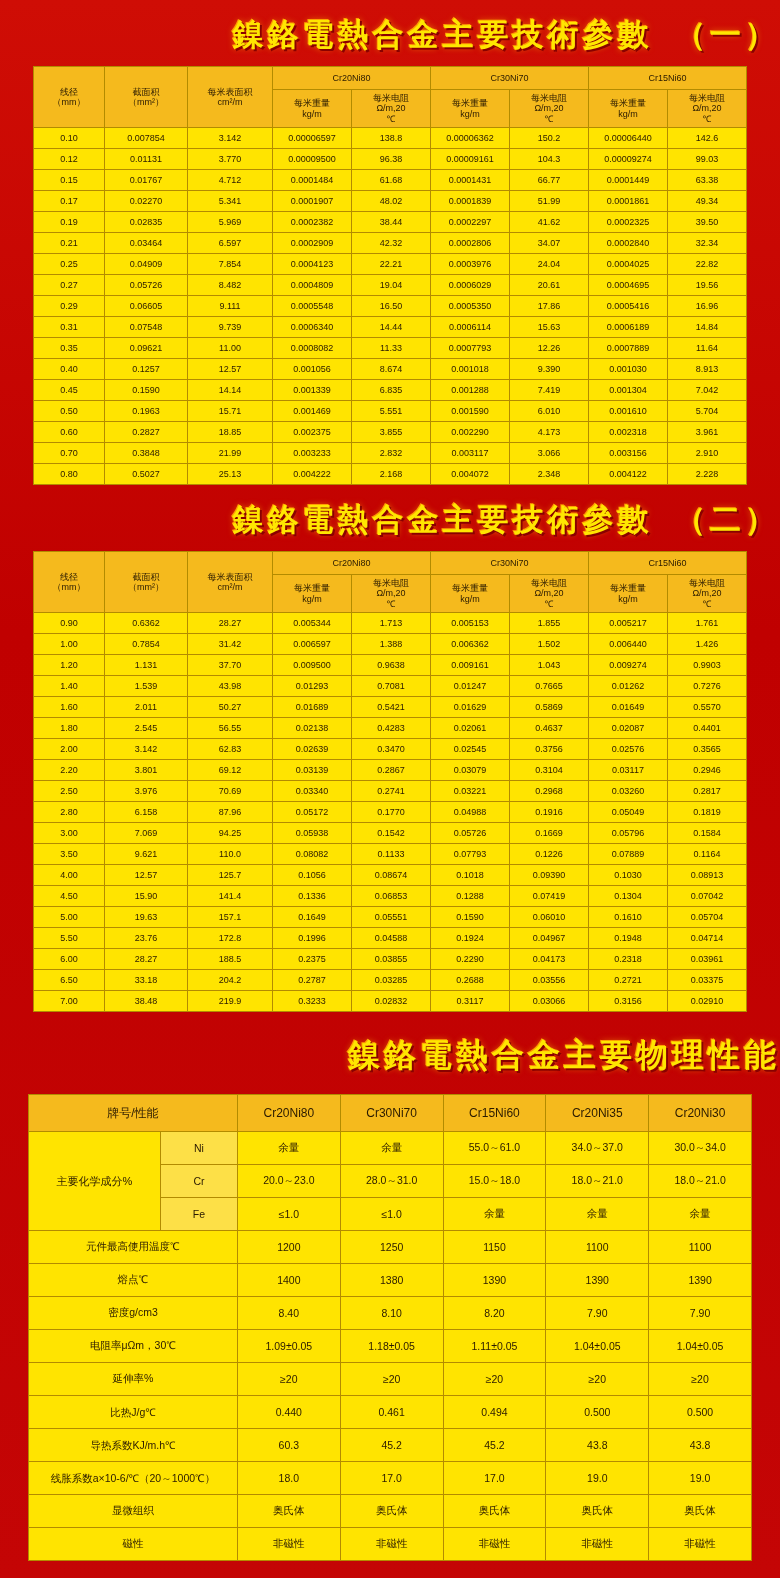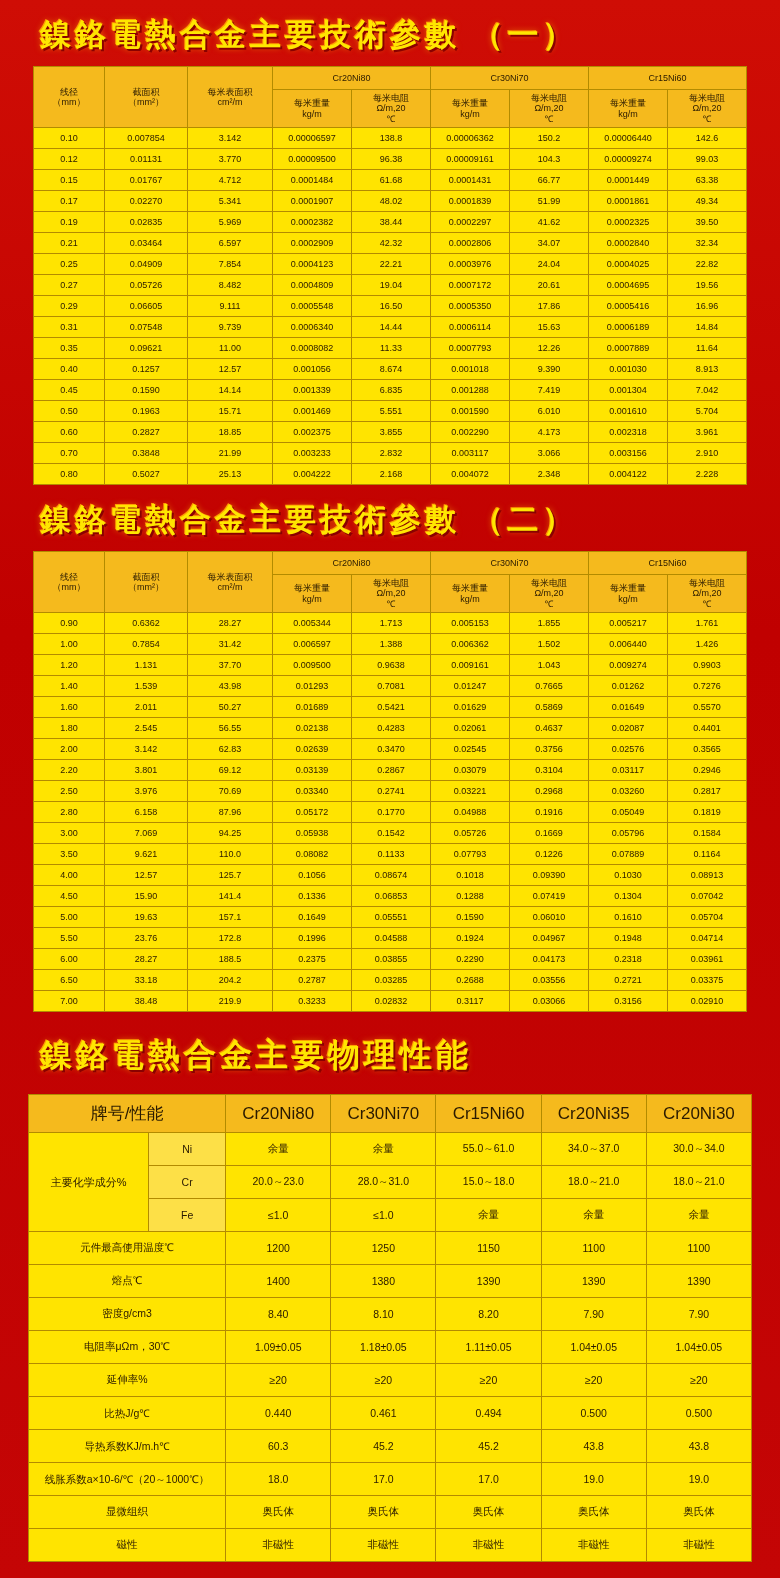--- a/index.html
+++ b/index.html
@@ -16,30 +16,29 @@
     width: 780px;
     min-height: 1578px;
     background: linear-gradient(180deg, #cf0d05 0%, #c00000 40%, #c40505 100%);
     position: relative;
     padding-bottom: 18px;
     box-sizing: border-box;
   }
 
   
   .title {
-    text-align: left;
-    font-family: Liberation Sans, sans-serif;
+    text-align: right;
+    font-family: Liberation Mono, monospace;
     font-weight: bold;
     color: #ffe600;
     letter-spacing: 4px;
     text-shadow:
       2px 2px 0 #8a0000,
       -1px -1px 0 #ffa000,
       0 0 6px rgba(255, 200, 0, 0.6);
-    padding-left: 40px;
   }
   .title-1, .title-2 {
     font-size: 31px;
     padding-top: 14px;
     padding-bottom: 10px;
   }
   .title-3 {
     font-size: 32px;
     padding-top: 22px;
     padding-bottom: 16px;
@@ -93,22 +92,22 @@
   }
   table.phys td {
     border: 1px solid #b38b00;
     text-align: center;
     vertical-align: middle;
     padding: 5px 3px;
     height: 22px;
   }
   table.phys tr.head td {
     background: #f5ba1d;
-    font-size: 17px;
-    padding: 7px 5px;
+    font-size: 12px;
+    padding: 7px 11px;
   }
   table.phys td.rowlabel {
     background: #ffe400;
   }
   table.phys td.grouplabel {
     background: #ffe400;
     font-size: 11px;
     border-radius: 16px;
   }
   table.phys td.sublabel {
@@ -250,21 +249,21 @@
             <td class="c-val">24.04</td>
             <td class="c-val">0.0004025</td>
             <td class="c-val">22.82</td>
           </tr>
           <tr>
             <td class="c-dia">0.27</td>
             <td class="c-area">0.05726</td>
             <td class="c-surf">8.482</td>
             <td class="c-val">0.0004809</td>
             <td class="c-val">19.04</td>
-            <td class="c-val">0.0007172</td>
+            <td class="c-val">0.0006029</td>
             <td class="c-val">20.61</td>
             <td class="c-val">0.0004695</td>
             <td class="c-val">19.56</td>
           </tr>
           <tr>
             <td class="c-dia">0.29</td>
             <td class="c-area">0.06605</td>
             <td class="c-surf">9.111</td>
             <td class="c-val">0.0005548</td>
             <td class="c-val">16.50</td>

